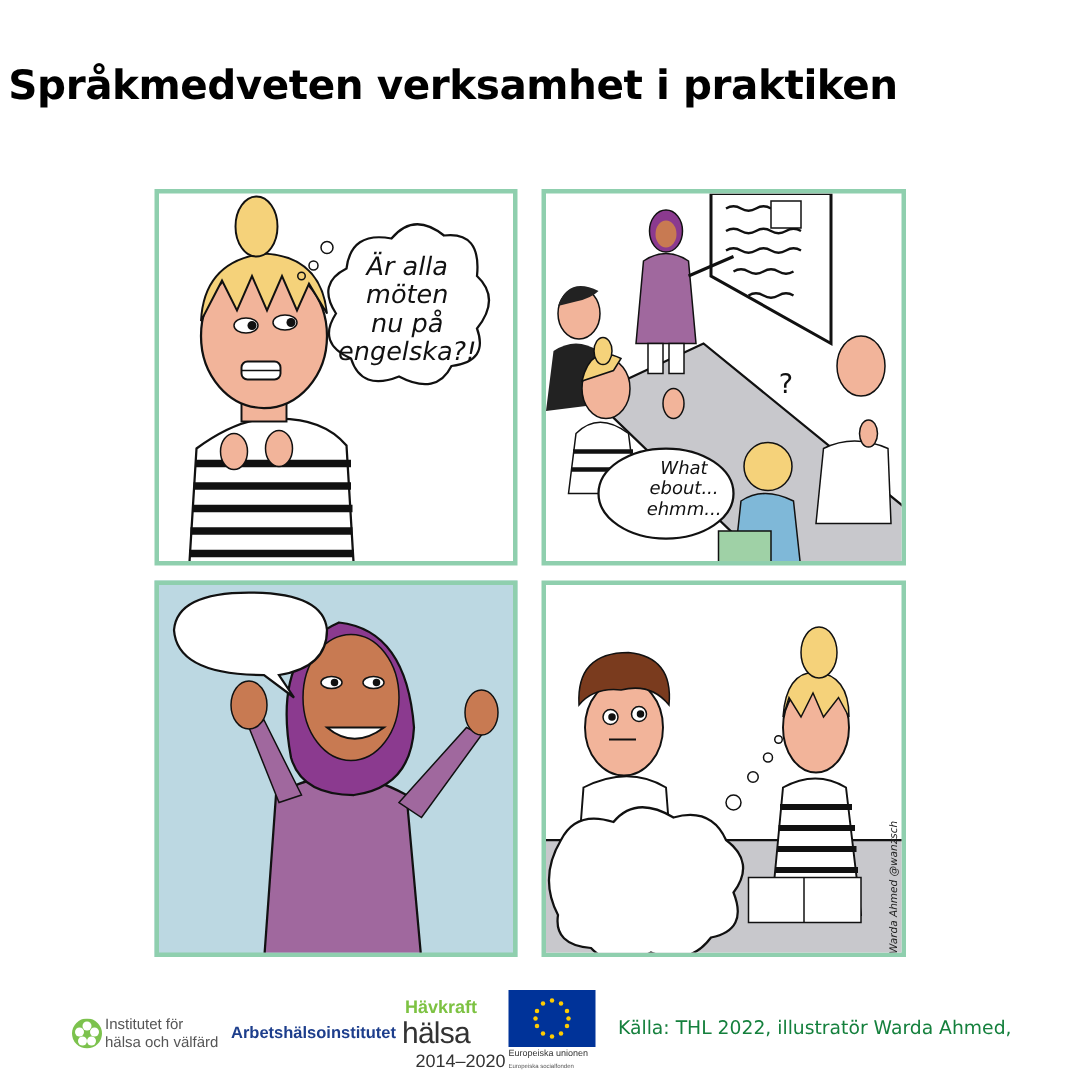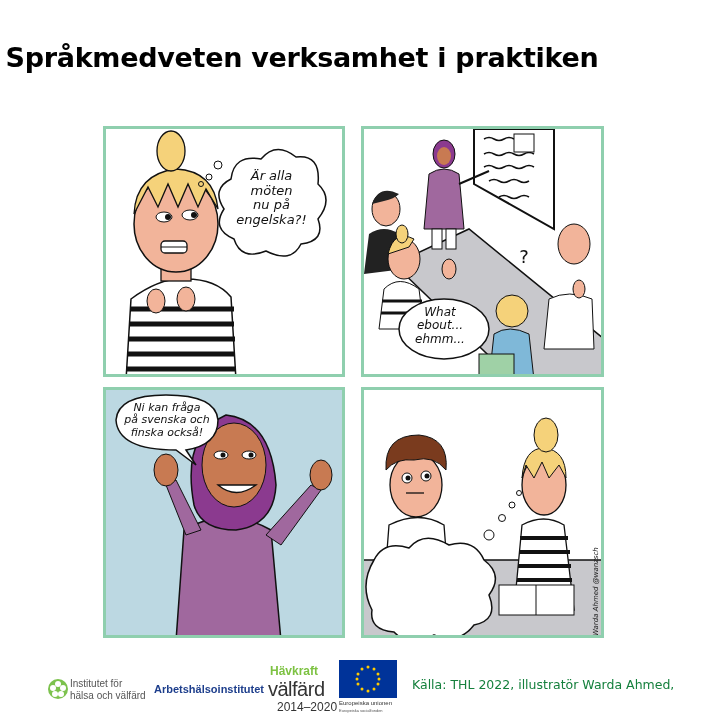--- a/index.html
+++ b/index.html
@@ -55,21 +55,21 @@
 
     <ellipse cx="50" cy="172" rx="9" ry="12" fill="#f2b49a" stroke="#111"></ellipse>
     <ellipse cx="80" cy="170" rx="9" ry="12" fill="#f2b49a" stroke="#111"></ellipse>
 
     <circle cx="95" cy="55" r="2.5" fill="none" stroke="#111"></circle>
     <circle cx="103" cy="48" r="3" fill="none" stroke="#111"></circle>
     <circle cx="112" cy="36" r="4" fill="none" stroke="#111"></circle>
 
     <path d="M125,50 Q128,25 155,30 Q170,12 190,28 Q215,25 212,55 Q228,70 212,90 Q220,112 195,115 Q185,135 160,122 Q135,132 128,110 Q105,100 118,80 Q105,60 125,50 Z" fill="#fff" stroke="#111" stroke-width="1.5"></path>
   </svg>
-  <div class="bubble-text" style="left:118px; top:40px; width:95px; font-size:13px;">
+  <div class="bubble-text" style="left:118px; top:40px; width:95px; font-size:17px;">
     <div>Är alla</div>
     <div>möten</div>
     <div>nu på</div>
     <div>engelska?!</div>
   </div>
 </div>
 
 <div class="panel" style="left:361px; top:126px; width:243px; height:251px;">
   <svg width="243" height="251" viewBox="0 0 243 251">
 
@@ -111,21 +111,21 @@
     <ellipse cx="215" cy="160" rx="6" ry="9" fill="#f2b49a" stroke="#111"></ellipse>
 
     <path d="M125,251 L130,205 Q145,195 165,205 L170,251 Z" fill="#7fb8d8" stroke="#111"></path>
     <ellipse cx="148" cy="182" rx="16" ry="16" fill="#f5d27a" stroke="#111"></ellipse>
 
     <rect x="115" y="225" width="35" height="26" fill="#9fd1a6" stroke="#111"></rect>
 
     <ellipse cx="80" cy="200" rx="45" ry="30" fill="#fff" stroke="#111" stroke-width="1.5"></ellipse>
   </svg>
   <div class="bubble-text" style="left:150px; top:118px; width:20px; font-size:18px; font-style:normal;">?</div>
-  <div class="bubble-text" style="left:36px; top:177px; width:80px; font-size:12px;">
+  <div class="bubble-text" style="left:52px; top:177px; width:80px; font-size:12px;">
     <div>What</div>
     <div>ebout...</div>
     <div>ehmm...</div>
   </div>
 </div>
 
 <div class="panel" style="left:103px; top:387px; width:242px; height:251px; background:#bcd8e2;">
   <svg width="242" height="251" viewBox="0 0 242 251">
 
     <path d="M70,251 L78,140 Q120,115 165,140 L175,251 Z" fill="#a0689e" stroke="#111" stroke-width="1.5"></path>
@@ -140,25 +140,20 @@
 
     <ellipse cx="115" cy="65" rx="7" ry="4" fill="#fff" stroke="#111"></ellipse>
       <circle cx="117" cy="65" r="2.5" fill="#111"></circle>
     <ellipse cx="143" cy="65" rx="7" ry="4" fill="#fff" stroke="#111"></ellipse>
       <circle cx="145" cy="65" r="2.5" fill="#111"></circle>
 
     <path d="M112,95 Q130,110 150,95 Z" fill="#fff" stroke="#111" stroke-width="1.3"></path>
 
     <path d="M10,30 Q12,5 60,5 Q110,5 112,30 Q112,55 80,60 L90,75 L70,60 Q12,60 10,30 Z" fill="#fff" stroke="#111" stroke-width="1.5"></path>
   </svg>
-  <div class="bubble-text" style="left:10px; top:12px; width:102px; font-size:11px;">
-    <div>Ni kan fråga</div>
-    <div>på svenska och</div>
-    <div>finska också!</div>
-  </div>
 </div>
 
 <div class="panel" style="left:361px; top:387px; width:243px; height:251px;">
   <svg width="243" height="251" viewBox="0 0 243 251">
 
     <rect x="0" y="170" width="243" height="81" fill="#c8c8cc"></rect>
     <line x1="0" y1="170" x2="243" y2="170" stroke="#111" stroke-width="1.5"></line>
 
     <path d="M20,200 L25,135 Q55,120 80,135 L85,200 Z" fill="#fff" stroke="#111" stroke-width="1.3"></path>
     <ellipse cx="52" cy="95" rx="26" ry="32" fill="#f2b49a" stroke="#111" stroke-width="1.3"></ellipse>
@@ -205,21 +200,21 @@
         <circle cx="5" cy="9" r="3"></circle>
     </g>
     <circle cx="10" cy="10" r="1.5" fill="#7cc24d"></circle>
   </svg>
   <div class="thl-text">
     <div>Institutet för</div>
     <div>hälsa och välfärd</div>
   </div>
   <div class="ttl-text">Arbetshälsoinstitutet</div>
   <div class="hav1">Hävkraft</div>
-  <div class="hav2">välfärd</div>
+  <div class="hav2">hälsa</div>
   <div class="hav3">2014–2020</div>
   <div class="eu-flag">
     <svg width="58" height="38" viewBox="0 0 58 38">
       <g fill="#ffcc00">
         <circle cx="29" cy="7" r="1.5"></circle>
           <circle cx="35" cy="9" r="1.5"></circle>
           <circle cx="39" cy="14" r="1.5"></circle>
         <circle cx="40" cy="19" r="1.5"></circle>
           <circle cx="39" cy="24" r="1.5"></circle>
           <circle cx="35" cy="29" r="1.5"></circle>

